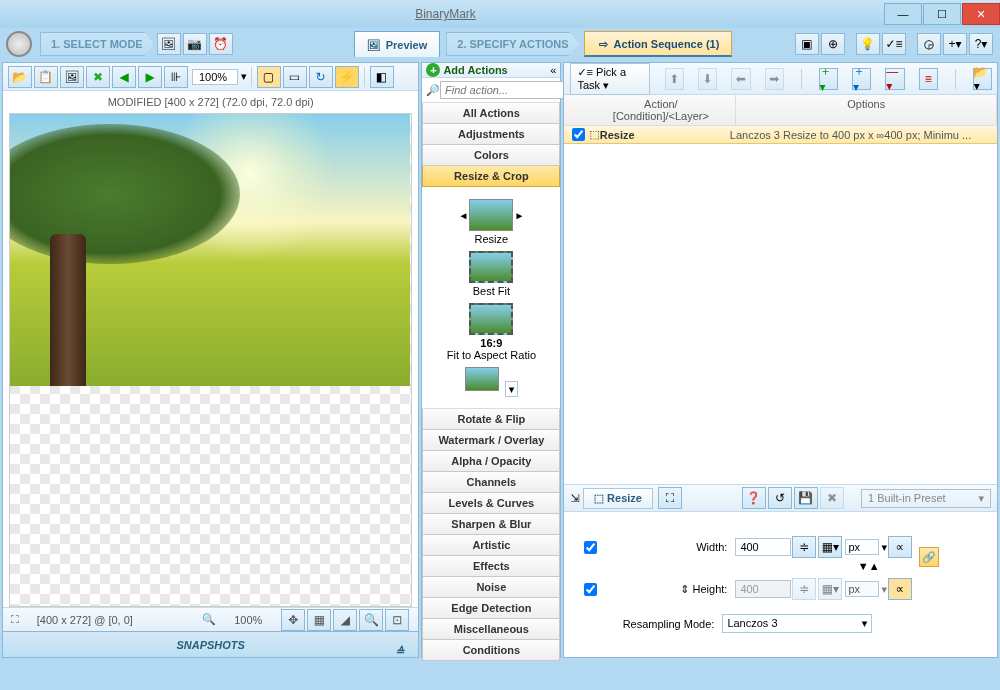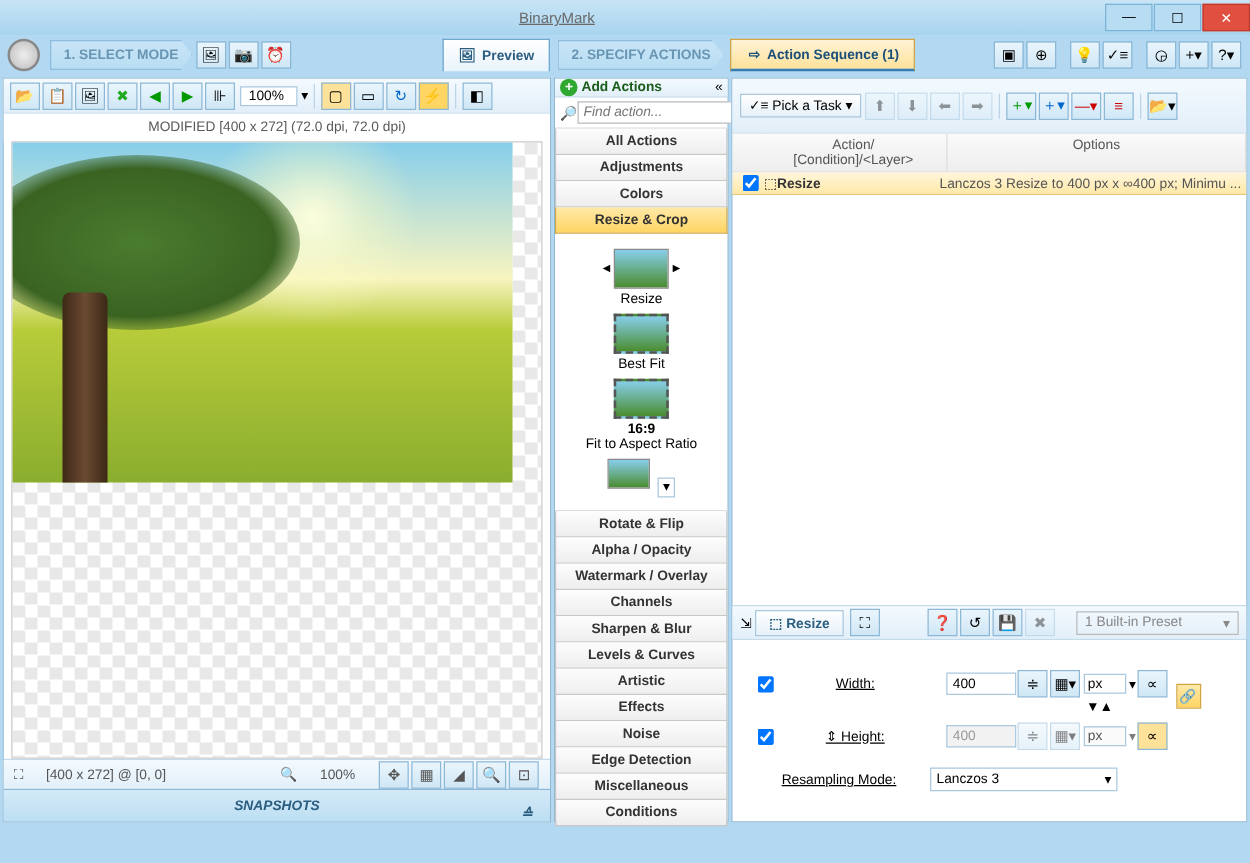--- a/index.html
+++ b/index.html
@@ -42,35 +42,35 @@
 .search-input { flex: 1; border: 1px solid #bbb; padding: 2px 4px; color: #999; font-style: italic; }
 .cat-btn { display: block; width: 100%; text-align: center; padding: 4px 0; border: 1px solid #c8c8c8; border-top: none; background: linear-gradient(#fdfdfd,#eee); font-weight: bold; color: #333; cursor: pointer; }
 .cat-btn.active { background: linear-gradient(#ffe9a8,#ffd563); border-color: #d4a642; }
 .action-items { padding: 6px 2px; text-align: center; border-bottom: 1px solid #ddd; }
 .action-item { margin: 6px 0; }
 .action-thumb { width: 44px; height: 32px; margin: 0 auto 2px; background: linear-gradient(#87ceeb,#4a8c2e); border: 1px solid #888; position: relative; }
 .action-thumb.arrows::before, .action-thumb.arrows::after { content:'◄'; position: absolute; top: 50%; transform: translateY(-50%); font-size: 10px; }
 .action-thumb.arrows::before { left: -12px; }
 .action-thumb.arrows::after { content:'►'; right: -12px; }
 .right-panel { flex: 1; display: flex; flex-direction: column; background: #fff; border: 1px solid #8cb8d6; margin: 2px; }
-.right-toolbar { height: 44px; display: flex; align-items: center; padding: 0 4px; border-bottom: 1px solid #c4dbec; background: linear-gradient(#f4faff,#e2eff9); }
+.right-toolbar { height: 32px; display: flex; align-items: center; padding: 0 4px; border-bottom: 1px solid #c4dbec; background: linear-gradient(#f4faff,#e2eff9); gap: 12px; }
 .task-btn { border: 1px solid #aac8de; background: linear-gradient(#fff,#e6f1f9); padding: 2px 6px; margin: 0 2px; }
 .grid-head { display: flex; border-bottom: 1px solid #ddd; background: linear-gradient(#fafafa,#eee); }
 .gh { flex: 1; text-align: center; padding: 3px 0; border-right: 1px solid #ddd; color: #555; }
 .action-row { display: flex; align-items: center; background: linear-gradient(#fff6dc,#ffe9a8); border-bottom: 1px solid #e4c878; padding: 2px 4px; }
 .action-row .chk { margin: 0 4px; }
 .action-row .name { width: 130px; font-weight: bold; color: #333; }
 .action-row .opts { flex: 1; color: #555; white-space: nowrap; overflow: hidden; text-overflow: ellipsis; }
 .middle-gap { flex: 1; }
 .props-bar { height: 28px; display: flex; align-items: center; padding: 0 6px; border-top: 1px solid #c4dbec; border-bottom: 1px solid #c4dbec; background: linear-gradient(#f4faff,#e2eff9); }
 .props-tab { padding: 3px 10px; border: 1px solid #aac8de; background: linear-gradient(#fff,#e6f1f9); font-weight: bold; color: #2a5d7f; margin-right: 4px; }
 .preset-sel { border: 1px solid #bbb; padding: 2px 6px; color: #888; width: 130px; margin-left: 16px; }
 .props-body { padding: 18px 20px; }
 .prop-row { display: flex; align-items: center; margin: 6px 0; }
-.prop-row label { width: 130px; text-align: center; margin-right: 8px; text-decoration: underline; }
+.prop-row label { width: 130px; text-align: right; margin-right: 8px; }
 .num-input { width: 56px; border: 1px solid #aac8de; padding: 2px 4px; }
 .num-input:disabled { background: #f2f2f2; color: #999; }
 .unit-sel { width: 34px; border: 1px solid #aac8de; padding: 1px 2px; margin: 0 2px; }
 .link-btn { width: 20px; height: 20px; background: linear-gradient(#ffe9a8,#ffd563); border: 1px solid #d4a642; margin-left: 6px; display: flex; align-items: center; justify-content: center; }
 .combo { width: 150px; border: 1px solid #aac8de; padding: 2px 4px; }
 .statusbar .sb-item { margin-right: 18px; }
 .ic { display: inline-block; width: 14px; height: 14px; text-align: center; line-height: 14px; }
 </style>
 </head>
 <body>
@@ -188,25 +188,25 @@
         <div class="action-thumb" style="border:2px dashed #555"></div>
         <div style="font-weight:bold">16:9</div>
         <div>Fit to Aspect Ratio</div>
       </div>
       <div class="action-item">
         <div class="action-thumb" style="display:inline-block;width:34px;height:24px"></div>
         <span style="border:1px solid #aac8de;padding:1px 3px;margin-left:3px">▾</span>
       </div>
     </div>
     <div class="cat-btn">Rotate &amp; Flip</div>
+    <div class="cat-btn">Watermark / Overlay</div>
     <div class="cat-btn">Alpha / Opacity</div>
-    <div class="cat-btn">Watermark / Overlay</div>
     <div class="cat-btn">Channels</div>
+    <div class="cat-btn">Levels &amp; Curves</div>
     <div class="cat-btn">Sharpen &amp; Blur</div>
-    <div class="cat-btn">Levels &amp; Curves</div>
     <div class="cat-btn">Artistic</div>
     <div class="cat-btn">Effects</div>
     <div class="cat-btn">Noise</div>
     <div class="cat-btn">Edge Detection</div>
     <div class="cat-btn">Miscellaneous</div>
     <div class="cat-btn">Conditions</div>
   </div>
 
   <div class="right-panel">
     <div class="right-toolbar">

